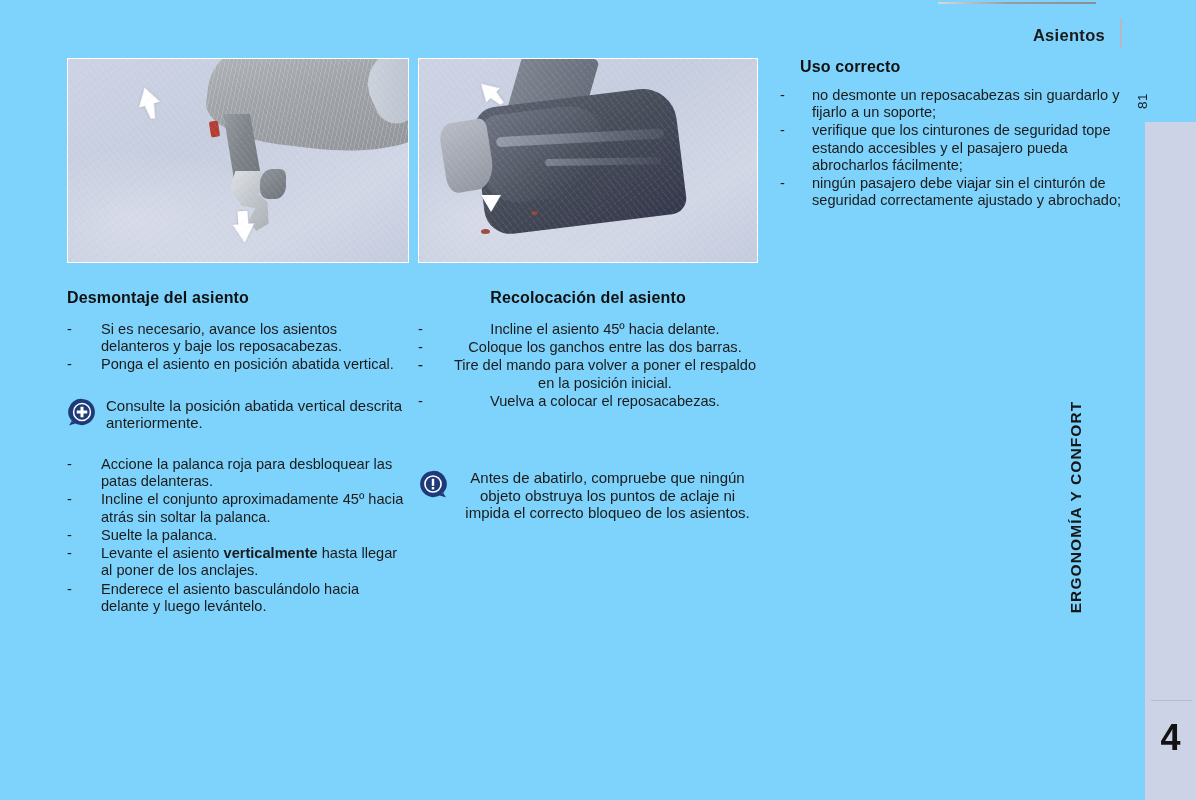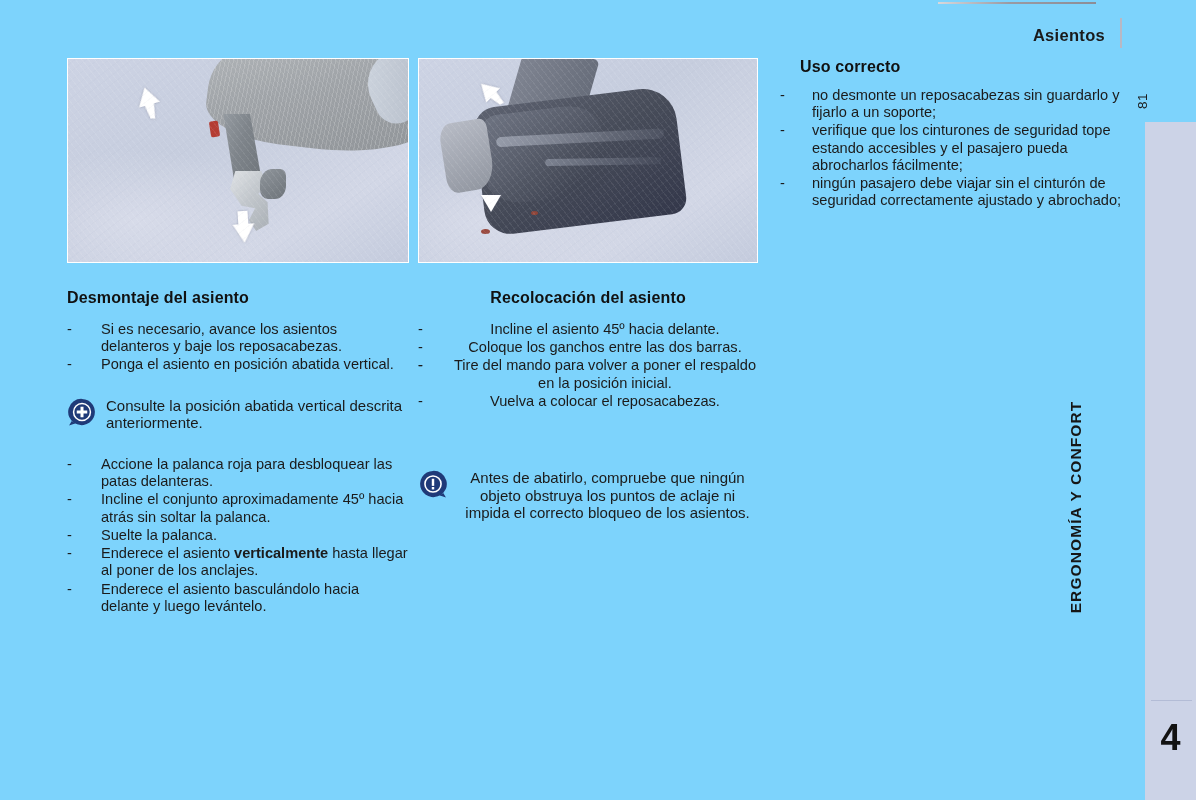--- a/index.html
+++ b/index.html
@@ -441,21 +441,21 @@
       <li>
         <span class="dash">-</span>
         <span>Incline el conjunto aproximadamente 45º hacia atrás sin soltar la palanca.</span>
       </li>
       <li>
         <span class="dash">-</span>
         <span>Suelte la palanca.</span>
       </li>
       <li>
         <span class="dash">-</span>
-        <span>Enderece el asiento </span><b>verticalmente</b><span> hasta llegar al poner de los anclajes.</span>
+        <span>Levante el asiento </span><b>verticalmente</b><span> hasta llegar al poner de los anclajes.</span>
       </li>
       <li>
         <span class="dash">-</span>
         <span>Enderece el asiento basculándolo hacia delante y luego levántelo.</span>
       </li>
     </ul>
   </div>
 
   <div class="col col-2">
 

